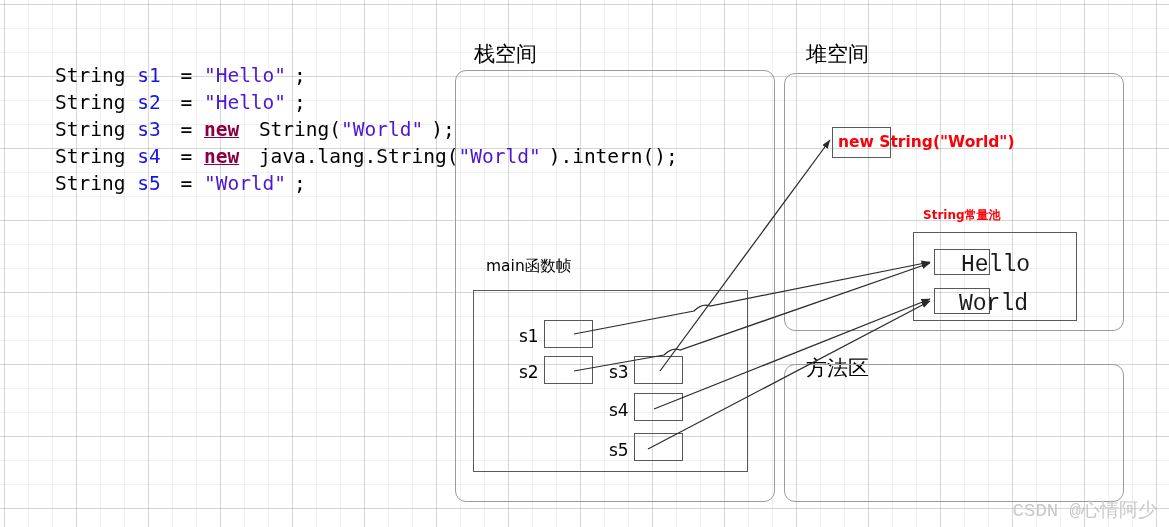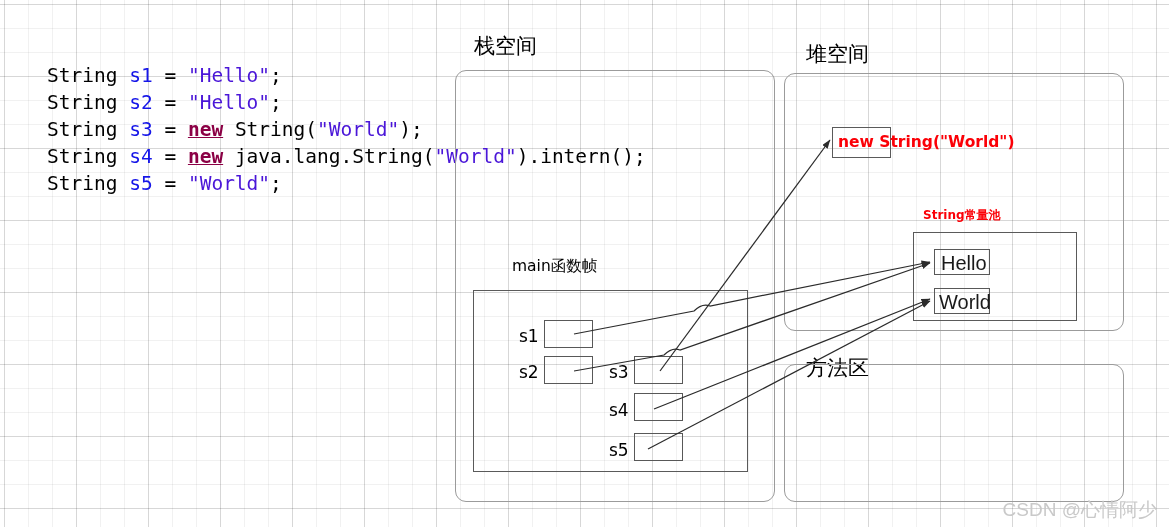--- a/index.html
+++ b/index.html
@@ -29,21 +29,21 @@
     left: 47px;
     top: 62px;
     font-family: "DejaVu Sans Mono", "Liberation Mono", monospace;
     font-size: 19.5px;
     line-height: 27px;
     white-space: pre;
     color: #000000;
     letter-spacing: 0px;
   }
   #code .ln { display: block; }
-  .tk-plain { color: #000000; }
+  .tk-plain { color: #000000; margin-left: 8px; }
   .tk-var   { color: #1616e8; }
   .tk-str   { color: #4a16d8; }
   .tk-kw    { color: #8b0045; font-weight: bold; text-decoration: underline; }
 
   
   .region {
     position: absolute;
     border: 1.4px solid #9b9b9b;
     border-radius: 11px;
     background: transparent;
@@ -72,24 +72,25 @@
     font-family: "DejaVu Sans", "Liberation Sans", sans-serif;
   }
   .slot {
     position: absolute;
     border: 1.2px solid #585858;
     background: transparent;
     box-sizing: border-box;
   }
   .slot-text {
     position: absolute;
-    font-size: 20px;
+    font-size: 23px;
     color: #1a1a1a;
     white-space: nowrap;
-    font-family: Liberation Sans, sans-serif;
+    font-family: Liberation Mono, monospace;
+    margin-left: 20px;
   }
   .red-label {
     position: absolute;
     font-size: 15.5px;
     color: #fb0007;
     white-space: nowrap;
     font-weight: 600;
     font-family: "DejaVu Sans", "Liberation Sans", sans-serif;
   }
   .frame-title {
@@ -105,35 +106,35 @@
     width: 1169px; height: 527px;
     pointer-events: none;
   }
   #watermark {
     position: absolute;
     right: 12px;
     bottom: 4px;
     font-size: 19px;
     color: #c9c9c9;
     white-space: nowrap;
-    font-family: Liberation Sans, sans-serif;
+    font-family: Liberation Mono, monospace;
     margin-top: 39px;
   }
 </style>
 </head>
 <body>
 
 <div id="canvas">
 
   <div id="code"><span class="ln"><span class="tk-plain">String </span><span class="tk-var">s1</span><span class="tk-plain"> = </span><span class="tk-str">"Hello"</span><span class="tk-plain">;</span></span><span class="ln"><span class="tk-plain">String </span><span class="tk-var">s2</span><span class="tk-plain"> = </span><span class="tk-str">"Hello"</span><span class="tk-plain">;</span></span><span class="ln"><span class="tk-plain">String </span><span class="tk-var">s3</span><span class="tk-plain"> = </span><span class="tk-kw">new</span><span class="tk-plain"> String(</span><span class="tk-str">"World"</span><span class="tk-plain">);</span></span><span class="ln"><span class="tk-plain">String </span><span class="tk-var">s4</span><span class="tk-plain"> = </span><span class="tk-kw">new</span><span class="tk-plain"> java.lang.String(</span><span class="tk-str">"World"</span><span class="tk-plain">).intern();</span></span><span class="ln"><span class="tk-plain">String </span><span class="tk-var">s5</span><span class="tk-plain"> = </span><span class="tk-str">"World"</span><span class="tk-plain">;</span></span></div>
 
-  <div class="region-title" style="left:474px; top:32px;">栈空间</div>
+  <div class="region-title" style="left:474px; top:40px;">栈空间</div>
   <div class="region" style="left:455px; top:70px; width:320px; height:432px;"></div>
 
-  <div class="frame-title" style="left:486px; top:256px;padding-left:26px;">main函数帧</div>
+  <div class="frame-title" style="left:486px; top:256px;">main函数帧</div>
   <div class="box" style="left:473px; top:290px; width:275px; height:182px;"></div>
 
   <div class="box-label" style="left:519px; top:326px;">s1</div>
   <div class="slot" style="left:544px; top:320px; width:49px; height:28px;"></div>
 
   <div class="box-label" style="left:519px; top:362px;">s2</div>
   <div class="slot" style="left:544px; top:356px; width:49px; height:28px;"></div>
 
   <div class="box-label" style="left:609px; top:362px;">s3</div>
   <div class="slot" style="left:634px; top:356px; width:49px; height:28px;"></div>

